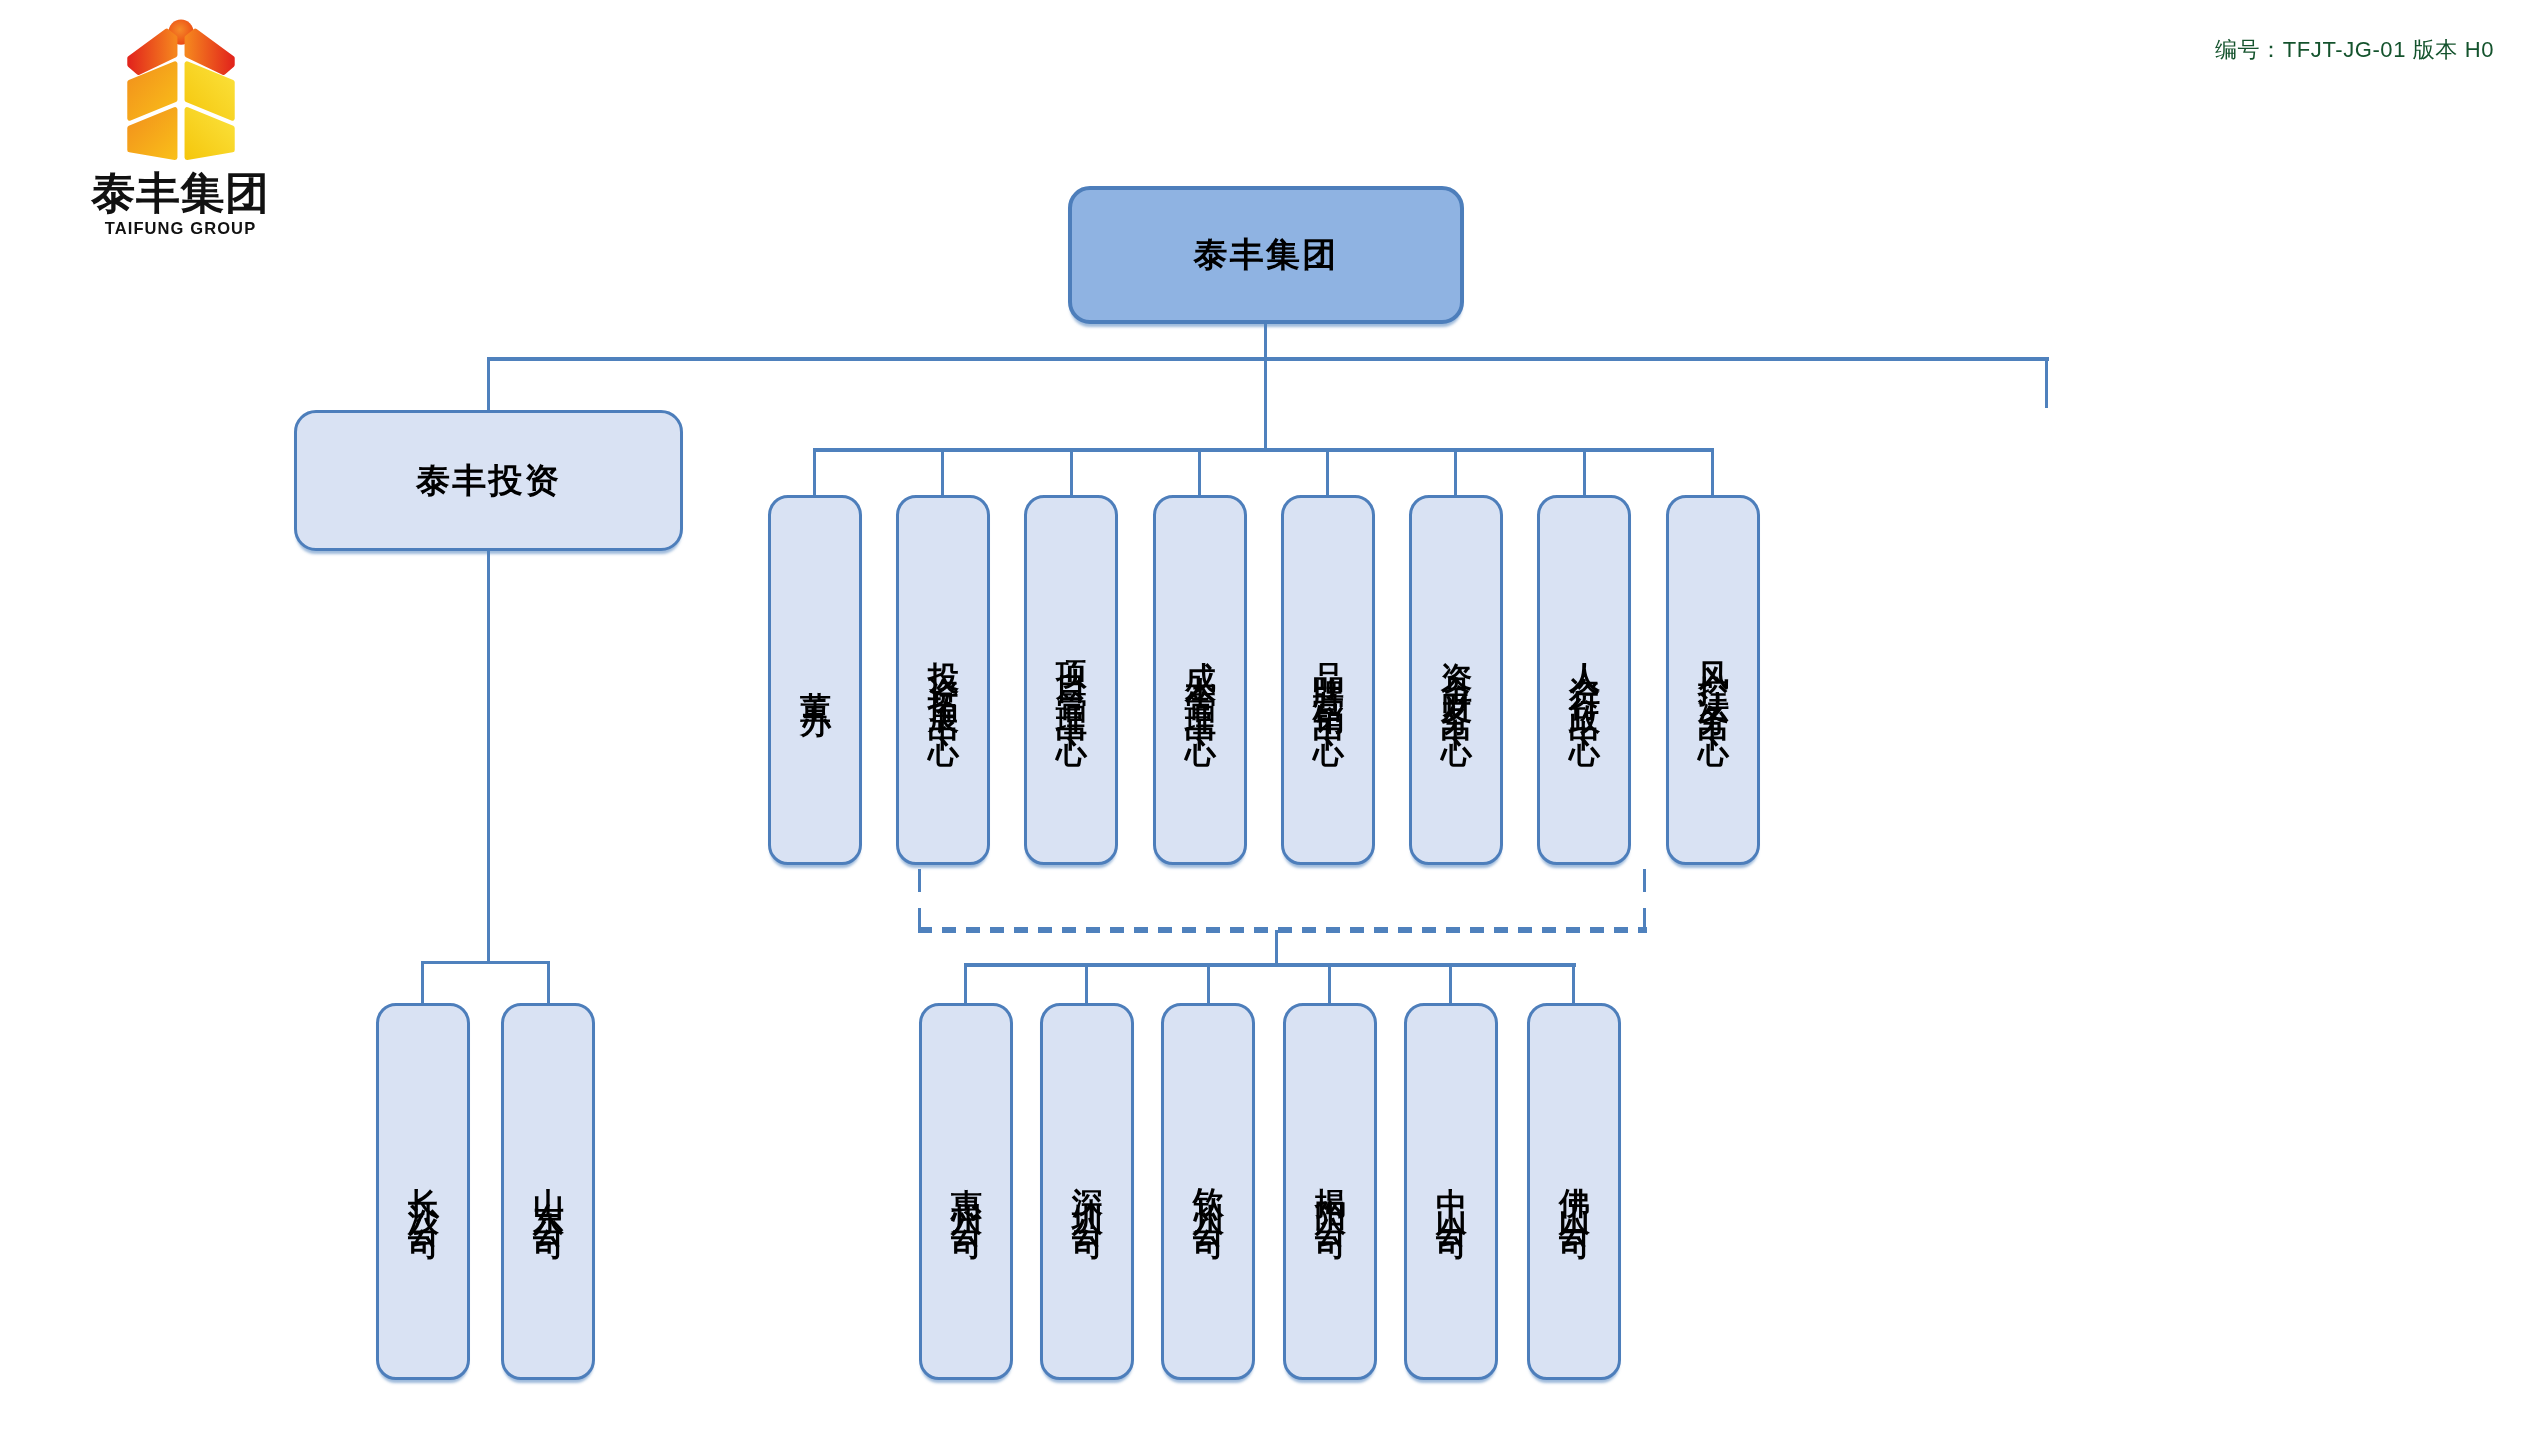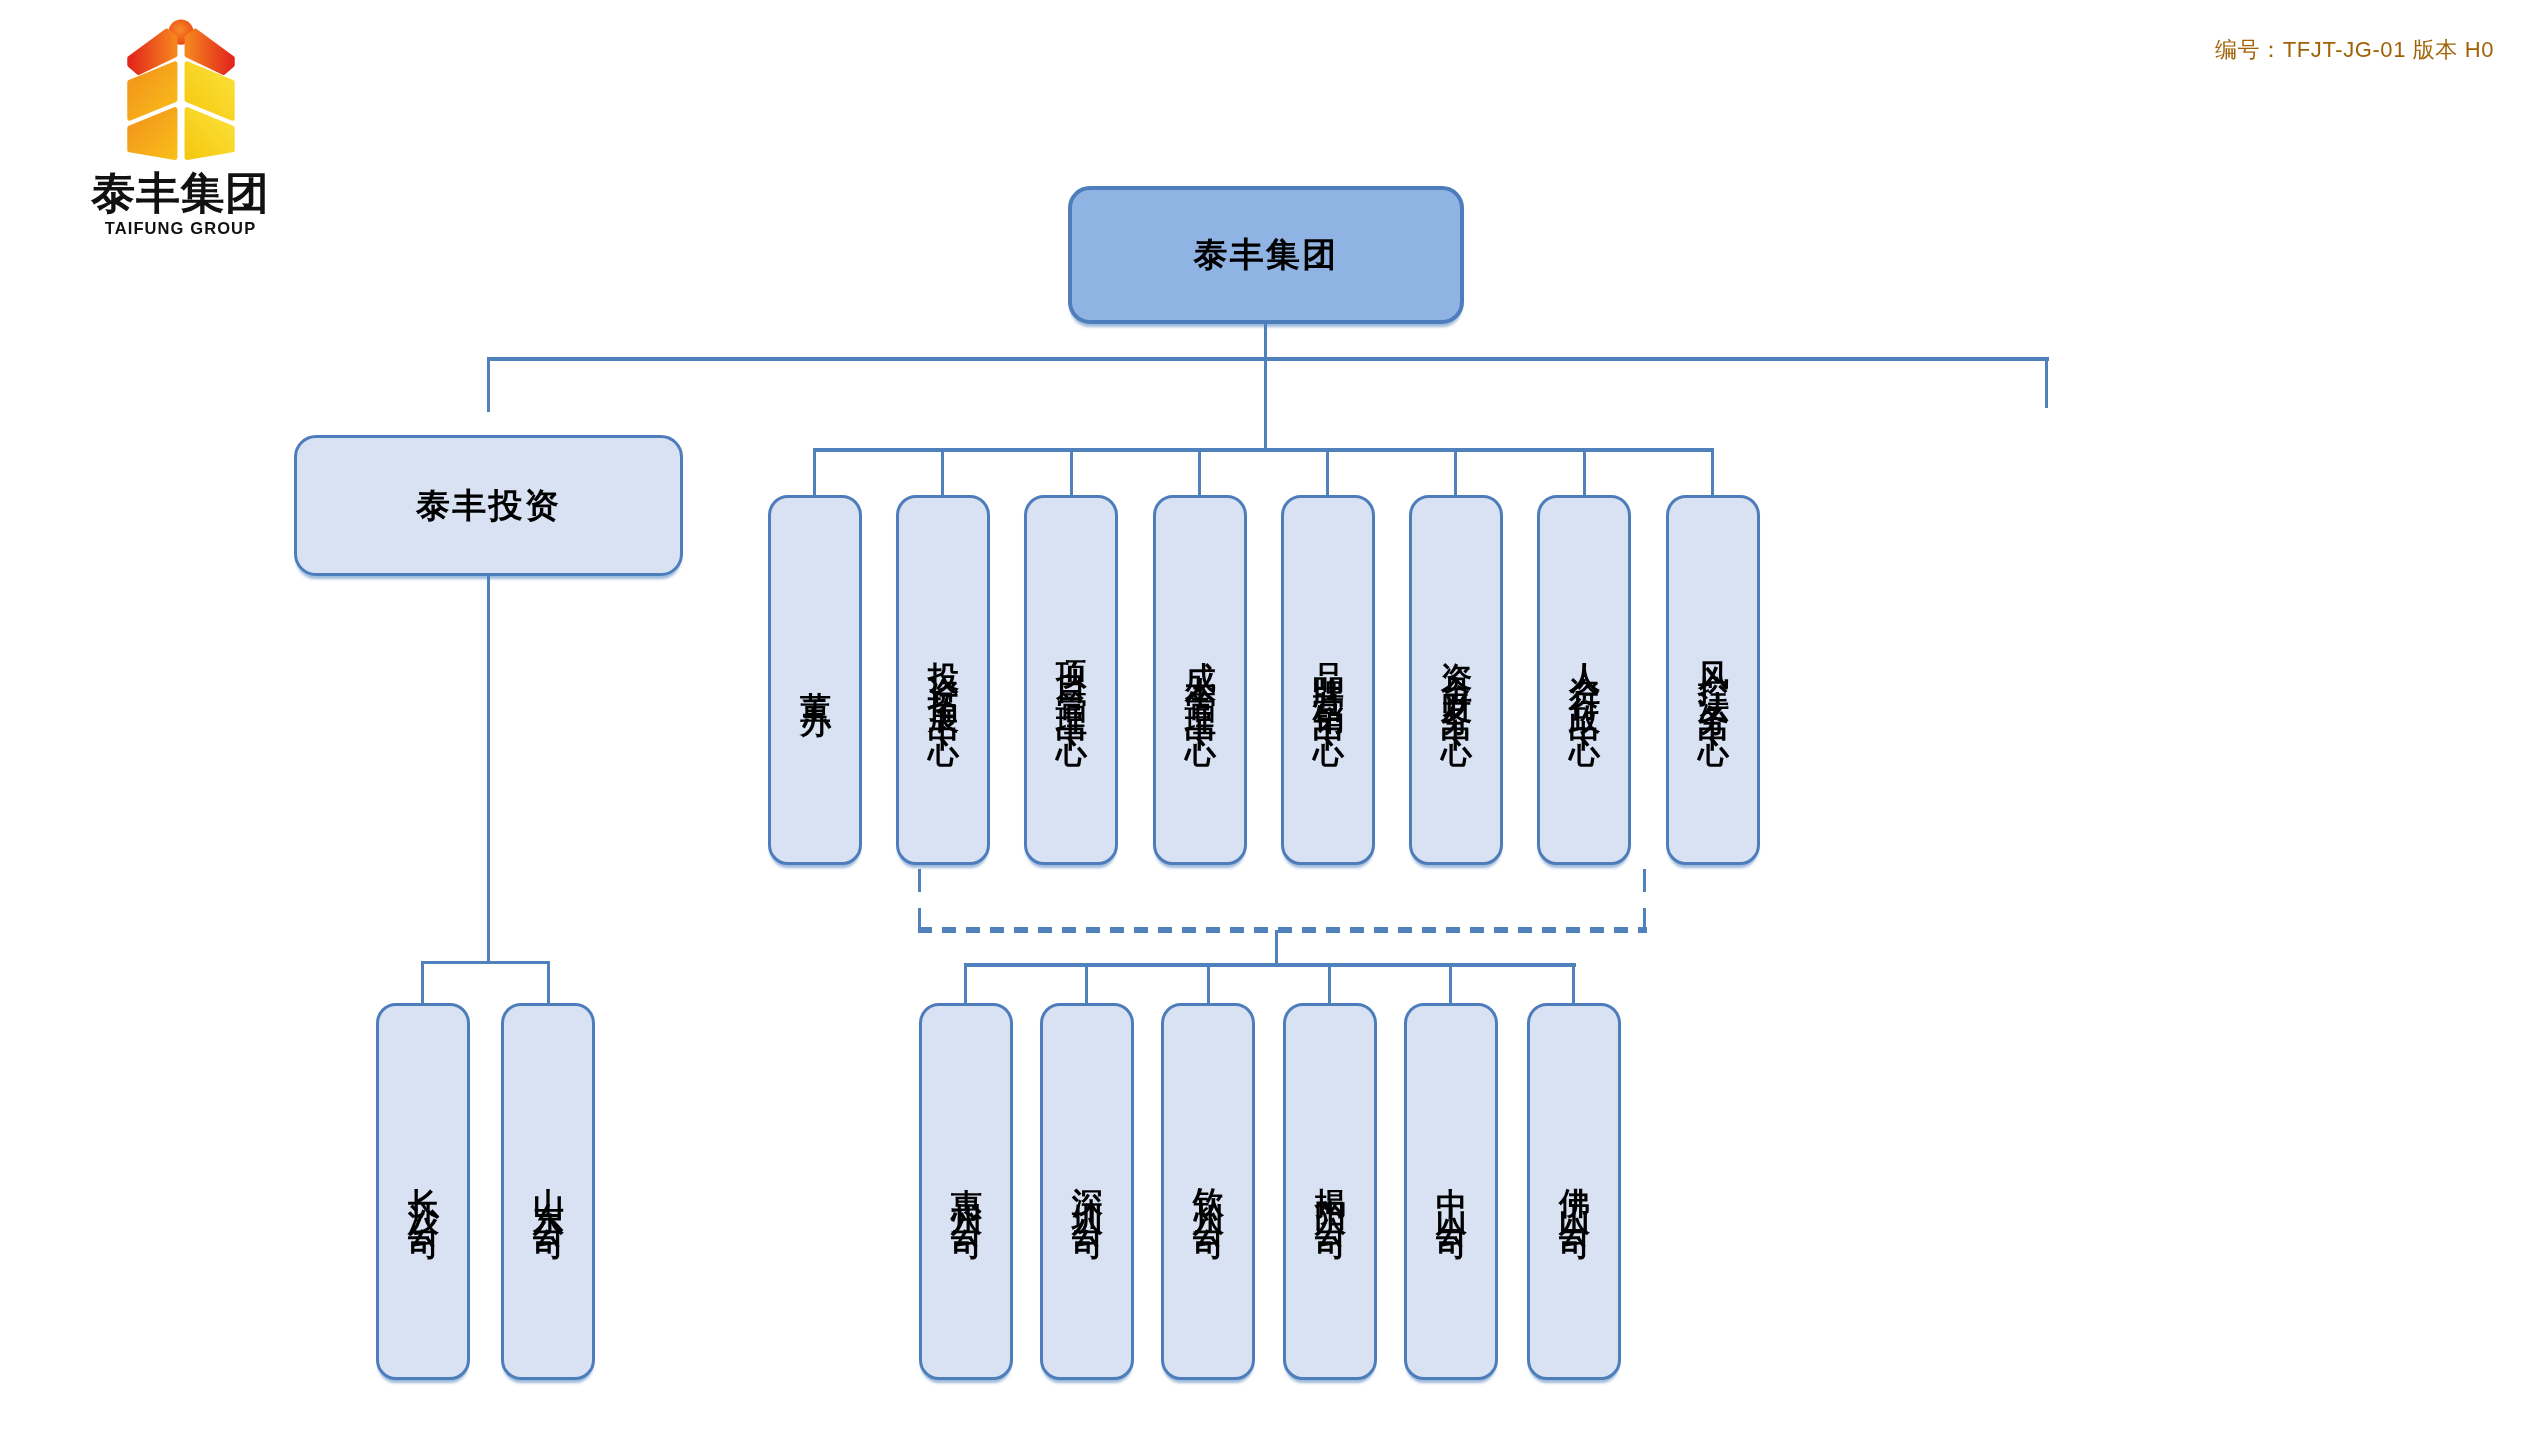--- a/index.html
+++ b/index.html
@@ -7,21 +7,21 @@
   body{font-family:"Liberation Sans","DejaVu Sans",sans-serif;}
   .canvas{position:relative;width:2538px;height:1456px;background:#ffffff;overflow:hidden;}
 
   
   .logo-block{position:absolute;left:89px;top:11px;width:183px;text-align:center;}
   .logo-emblem{display:block;margin:0 auto;}
   .logo-cn{font-size:44px;font-weight:700;color:#111111;letter-spacing:0.6px;line-height:1.02;margin-top:1.1px;}
   .logo-en{font-size:16.5px;font-weight:700;color:#111111;letter-spacing:1.1px;margin-top:3.3px;}
 
   
-  .doc-code{position:absolute;top:35px;right:44px;font-size:22px;color:#a16207;letter-spacing:0.6px;}
+  .doc-code{position:absolute;top:35px;right:44px;font-size:22px;color:#14532d;letter-spacing:0.6px;}
 
   
   .node{position:absolute;box-sizing:border-box;background:#d9e2f3;border:3.9px solid #4d7ebb;
         border-radius:22px;display:flex;align-items:center;justify-content:center;
         color:#000;font-weight:700;box-shadow:0 5px 2.8px -2.2px rgba(79,129,189,.55);}
   .node-root{background:#8fb3e2;border-width:4.4px;font-size:34px;letter-spacing:2.2px;}
   .node-wide{font-size:34px;letter-spacing:2.2px;}
   .node-vert{border-radius:20px;border-width:3.3px;font-size:31px;
              writing-mode:vertical-rl;text-orientation:upright;letter-spacing:14.3px;}
 
@@ -106,21 +106,21 @@
   <div class="ln ln-h" style="left:964px;top:963px;width:612px;"></div>
   <div class="ln ln-v" style="left:964px;top:965px;height:39px;"></div>
   <div class="ln ln-v" style="left:1085px;top:965px;height:39px;"></div>
   <div class="ln ln-v" style="left:1207px;top:965px;height:39px;"></div>
   <div class="ln ln-v" style="left:1328px;top:965px;height:39px;"></div>
   <div class="ln ln-v" style="left:1449px;top:965px;height:39px;"></div>
   <div class="ln ln-v" style="left:1572px;top:965px;height:39px;"></div>
 
   <div class="node node-root" style="left:1068px;top:186px;width:396px;height:138px;">泰丰集团</div>
 
-  <div class="node node-wide" style="left:294px;top:410px;width:389px;height:141px;margin-top:25px;">泰丰投资</div>
+  <div class="node node-wide" style="left:294px;top:410px;width:389px;height:141px;">泰丰投资</div>
 
 
   <div class="node node-vert" style="left:768px;top:495px;width:94px;height:370px;">董办</div>
   <div class="node node-vert" style="left:896px;top:495px;width:94px;height:370px;">投资拓展中心</div>
   <div class="node node-vert" style="left:1024px;top:495px;width:94px;height:370px;">项目管理中心</div>
   <div class="node node-vert" style="left:1153px;top:495px;width:94px;height:370px;">成本管理中心</div>
   <div class="node node-vert" style="left:1281px;top:495px;width:94px;height:370px;">品牌营销中心</div>
   <div class="node node-vert" style="left:1409px;top:495px;width:94px;height:370px;">资金财务中心</div>
   <div class="node node-vert" style="left:1537px;top:495px;width:94px;height:370px;">人资行政中心</div>
   <div class="node node-vert" style="left:1666px;top:495px;width:94px;height:370px;">风控法务中心</div>

